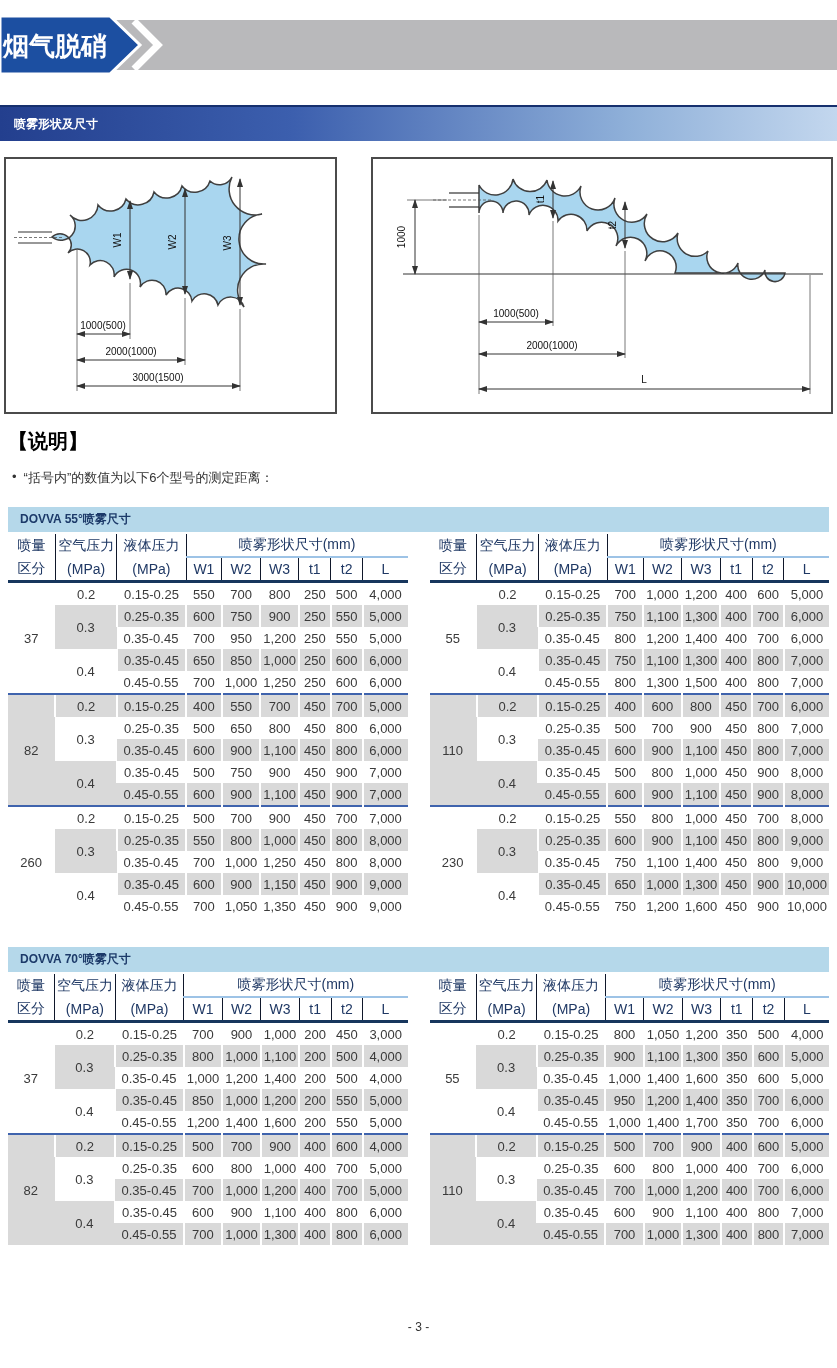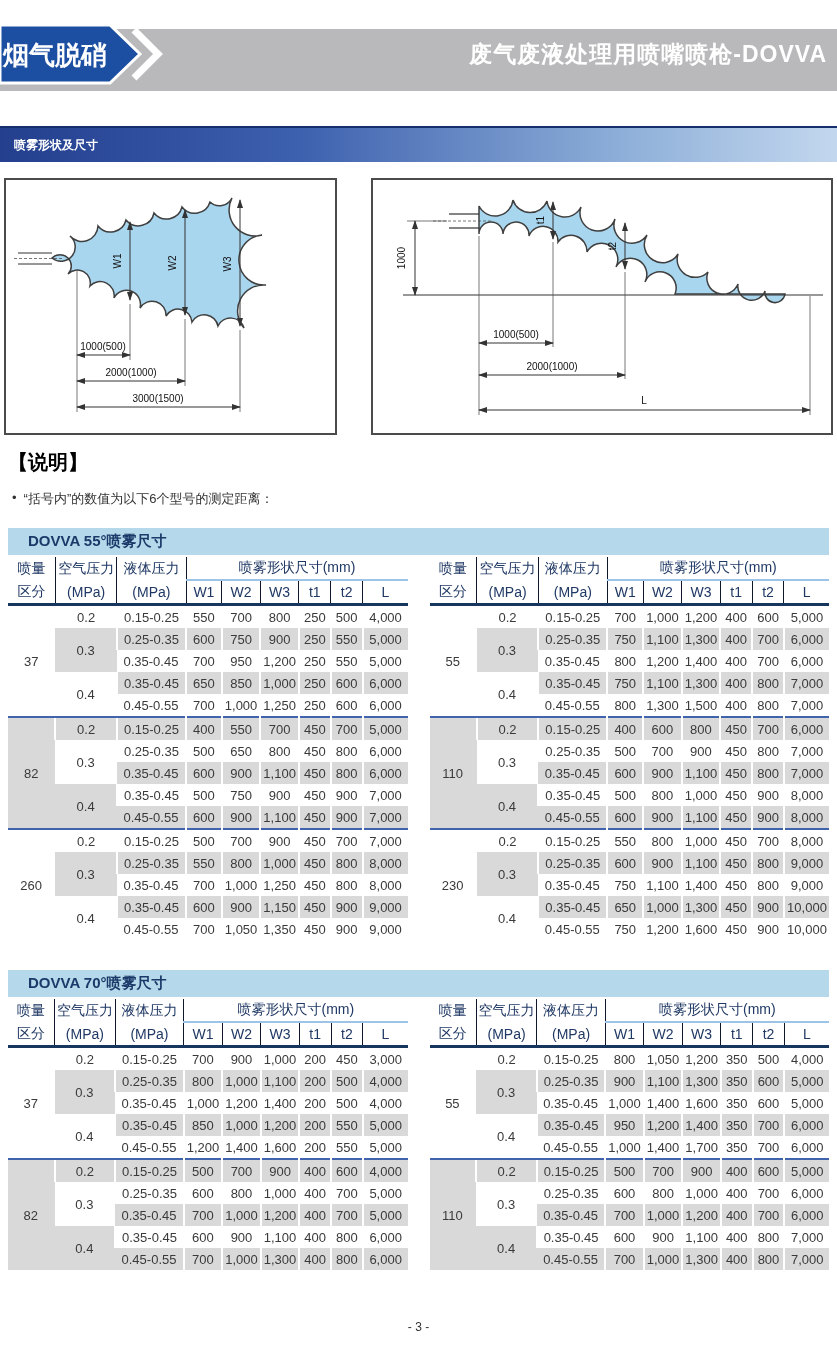--- a/index.html
+++ b/index.html
@@ -1,20 +1,20 @@
 <!DOCTYPE html>
 <html><head>
 <meta charset="utf-8">
 <style>
   html,body{margin:0;padding:0;background:#fff;}
   .page{position:relative;width:837px;height:1368px;background:#fff;overflow:hidden;
         font-family:"Liberation Sans","DejaVu Sans",sans-serif;}
 
   
-  .top-strip{position:relative;margin-top:29px;height:62px;background:#b9b9bb;}
+  .top-strip{position:relative;margin-top:20px;height:50px;background:#b9b9bb;}
   .badge-svg{position:absolute;left:0;top:-7px;}
   .doc-title{position:absolute;right:10px;top:0;height:50px;line-height:50px;
              color:#fff;font-size:23px;font-weight:bold;letter-spacing:1px;}
 
   
   .section-bar{margin-top:35px;height:34px;border-top:2px solid #16306e;
                background:linear-gradient(90deg,#233f8e 0%,#3c5fae 35%,#8fb0d9 75%,#c3d7ee 100%);
                color:#fff;font-size:12px;font-weight:bold;line-height:34px;padding-left:14px;}
 
   
@@ -31,22 +31,22 @@
   
   .notes{padding:0 8px;margin-top:14px;}
   .notes-title{font-size:20px;font-weight:bold;color:#000;}
   .note-line{display:flex;font-size:13px;color:#333;margin-top:14px;}
   .note-line .bullet{margin:0 7px 0 4px;}
   .note-models{font-size:13.5px;color:#222;margin:4px 0 0 15px;letter-spacing:0.3px;}
 
   
   #sections{margin-top:20px;}
   .table-section{margin:0 8px 30px 8px;}
-  .subsection-bar{background:#b5d8ea;color:#1c3a69;font-weight:bold;font-size:15px;
-                  padding:4px 0 4px 20px;}
+  .subsection-bar{background:#b5d8ea;color:#1c3a69;font-weight:bold;font-size:12px;
+                  padding:4px 0 4px 12px;}
   .tables-row{display:flex;gap:22px;margin-top:2px;}
 
   table.spec-table{border-collapse:collapse;table-layout:fixed;}
   .spec-table th{font-weight:normal;color:#1f3864;font-size:14px;text-align:center;
                  height:22px;padding:0;border-left:1px solid #0f172a;background:#fff;}
   .spec-table th:first-child{border-left:none;}
   .spec-table th.th-span{border-bottom:2px solid #9dc3e6;}
   .spec-table tr.hrow2 th{border-bottom:3px solid #17365d;}
   .spec-table td{font-size:13px;color:#3a3a3a;text-align:center;height:22px;
                  padding:0 2px;border-left:2px solid #fff;background:#fff;}
@@ -63,21 +63,20 @@
 <body>
 
 <div class="page">
 
   <div class="top-strip">
     <svg class="badge-svg" width="170" height="64" viewBox="0 0 170 64">
       <polygon points="0,3 110,3 140,32 110,61 0,61" fill="#1c4fa1" stroke="#fff" stroke-width="3"></polygon>
       <polyline points="134,8 158,32 134,56" fill="none" stroke="#fff" stroke-width="7"></polyline>
       <text x="55" y="42" text-anchor="middle" font-size="26" font-weight="bold" fill="#ffffff">烟气脱硝</text>
     </svg>
-    <div class="doc-title">废气废液处理用喷嘴喷枪-DOVVA</div>
   </div>
 
   <div class="section-bar">喷雾形状及尺寸</div>
 
   <div class="diagrams">
 
     <div class="diagram-box left">
       <svg width="329" height="253" viewBox="0 0 329 253">
         <defs>
           <marker id="ahL" markerWidth="9" markerHeight="8" refX="8" refY="3" orient="auto-start-reverse" markerUnits="userSpaceOnUse">

